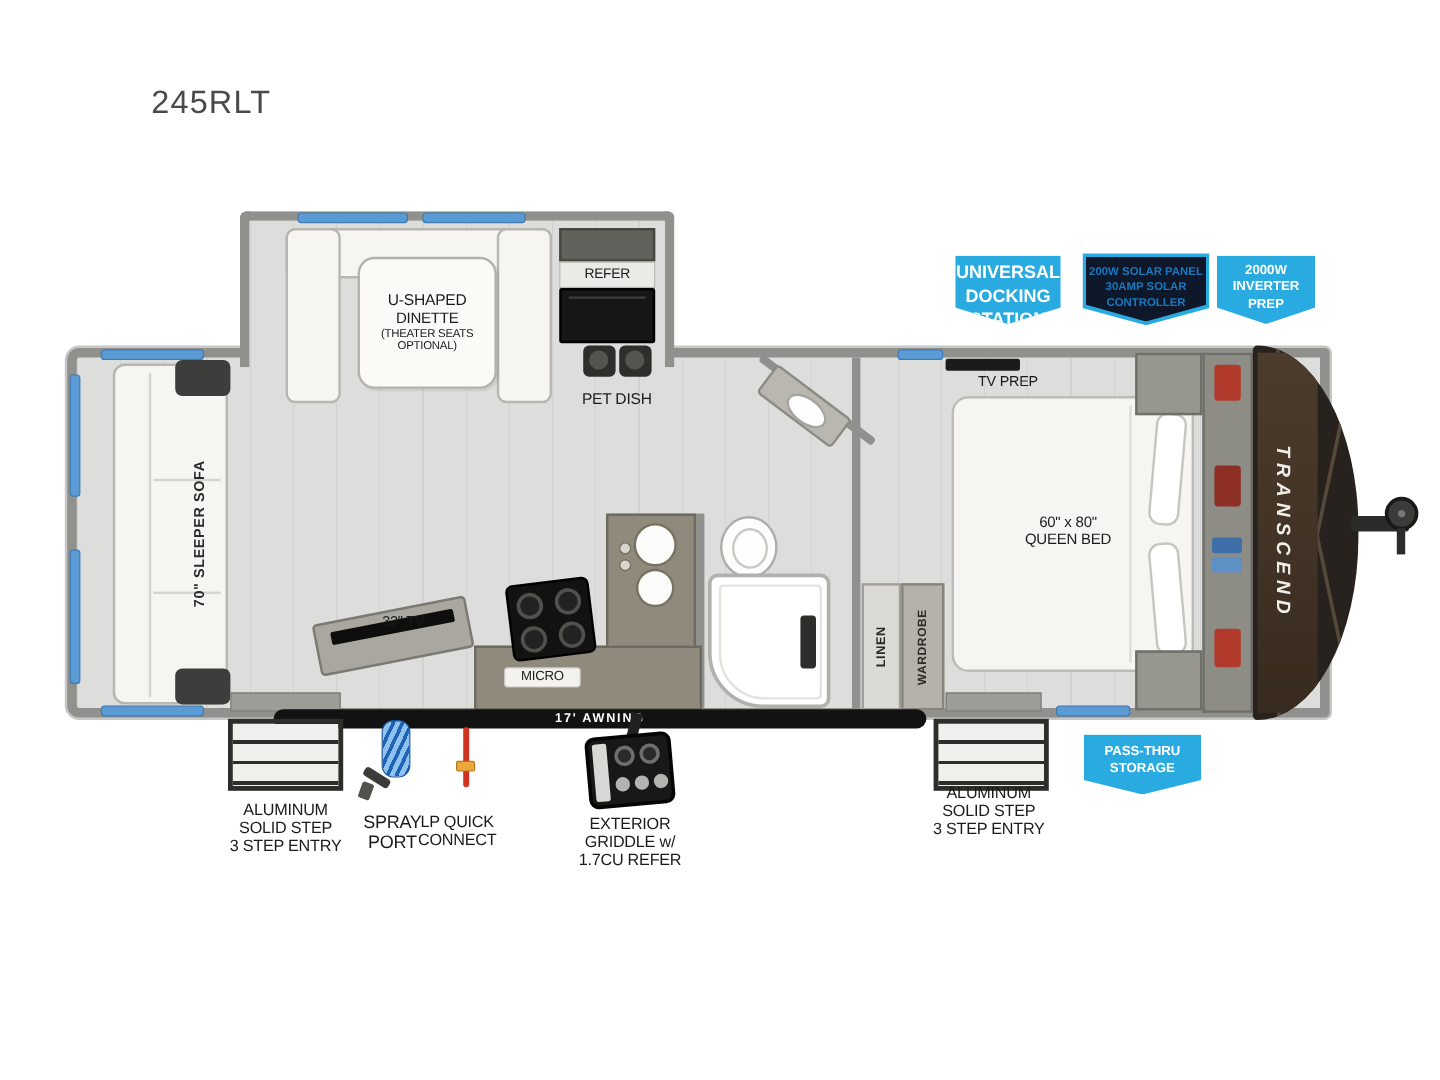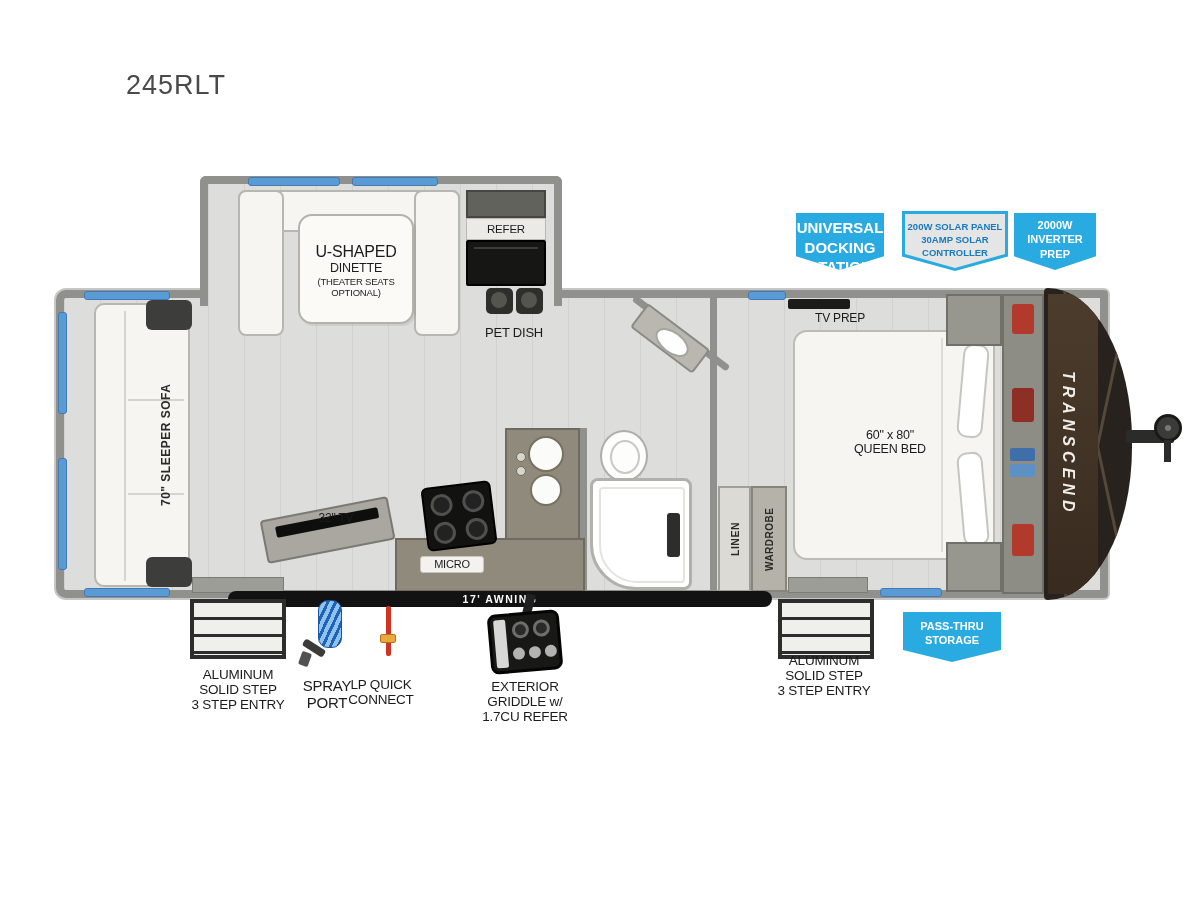--- a/index.html
+++ b/index.html
@@ -7,21 +7,21 @@
   .abs{position:absolute}
   .floor{background-color:#dddddb;background-image:repeating-linear-gradient(90deg,rgba(60,60,55,0.07) 0 1px,transparent 1px 36px)}
   .wall{background:#90908c}
   .win{position:absolute;background:#5b9bd5;border:1px solid #3f7cb5;border-radius:3px;box-sizing:border-box}
   .white-f{position:absolute;background:#f6f5f1;border:2px solid #b7b7b1;border-radius:8px;box-sizing:border-box}
   .cab{position:absolute;background:#97978f;border:2px solid #70706b;box-sizing:border-box}
   .lbl{font-weight:normal;color:#1b1b1b;text-align:center;line-height:1.12;letter-spacing:-0.2px}
   .vlabel{writing-mode:vertical-rl;transform:rotate(180deg);font-weight:bold;color:#2a2a28;display:flex;align-items:center;justify-content:center;letter-spacing:0.5px}
   .badge{position:absolute;clip-path:polygon(0 0,100% 0,100% 76%,50% 100%,0 76%);background:#29abe2;color:#fff;font-weight:bold;text-align:center;box-sizing:border-box}
   .badge .bl{line-height:1.3}
-  .badge-inner{position:absolute;left:3px;top:3px;right:3px;bottom:3px;clip-path:polygon(0 0,100% 0,100% 74%,50% 100%,0 74%);background:#e5e5e5;color:#1879bd}
+  .badge-inner{position:absolute;left:3px;top:3px;right:3px;bottom:3px;clip-path:polygon(0 0,100% 0,100% 74%,50% 100%,0 74%);background:#0f172a;color:#1879bd}
   .callout div{line-height:1.1}
   .steps{position:absolute;box-sizing:border-box;border:4px solid #2d2d2b;background:repeating-linear-gradient(180deg,#efefec 0 14px,#2d2d2b 14px 17px)}
 </style>
 </head>
 <body>
 
 <div id="canvas">
 
   <div class="abs" style="left:126px;top:70px;font-size:27px;color:#4a4a4a;letter-spacing:1px">245RLT</div>
 
@@ -52,21 +52,21 @@
   <div class="abs vlabel" style="left:158px;top:345px;width:16px;height:200px;font-size:12px">70" SLEEPER SOFA</div>
 
   <div class="abs" style="left:192px;top:577px;width:92px;height:16px;background:#9d9d98;border:1px solid #7c7c77;box-sizing:border-box"></div>
   <div class="abs" style="left:788px;top:577px;width:80px;height:16px;background:#9d9d98;border:1px solid #7c7c77;box-sizing:border-box"></div>
 
   <div class="white-f" style="left:238px;top:190px;width:222px;height:42px"></div>
   <div class="white-f" style="left:238px;top:190px;width:46px;height:146px"></div>
   <div class="white-f" style="left:414px;top:190px;width:46px;height:146px"></div>
   <div class="abs" style="left:298px;top:214px;width:116px;height:110px;background:#fbfaf7;border:2px solid #b3b3ab;border-radius:14px;box-sizing:border-box;box-shadow:2px 2px 0 rgba(0,0,0,0.07)"></div>
   <div class="abs lbl" style="left:294px;top:243px;width:124px">
-    <div style="font-size:16px">U-SHAPED</div>
+    <div style="font-size:13px">U-SHAPED</div>
     <div style="font-size:12.5px">DINETTE</div>
     <div style="font-size:9.5px;margin-top:2px">(THEATER SEATS</div>
     <div style="font-size:9.5px">OPTIONAL)</div>
   </div>
 
   <div class="abs" style="left:466px;top:190px;width:80px;height:28px;background:#62625c;border:2px solid #47473f;box-sizing:border-box"></div>
   <div class="abs" style="left:466px;top:218px;width:80px;height:22px;background:#eceae6;border:1px solid #b9b9b3;box-sizing:border-box;display:flex;align-items:center;justify-content:center">
     <span class="lbl" style="font-size:11.5px">REFER</span>
   </div>
   <div class="abs" style="left:466px;top:240px;width:80px;height:46px;background:#161614;border:2px solid #000;box-sizing:border-box;border-radius:2px">

